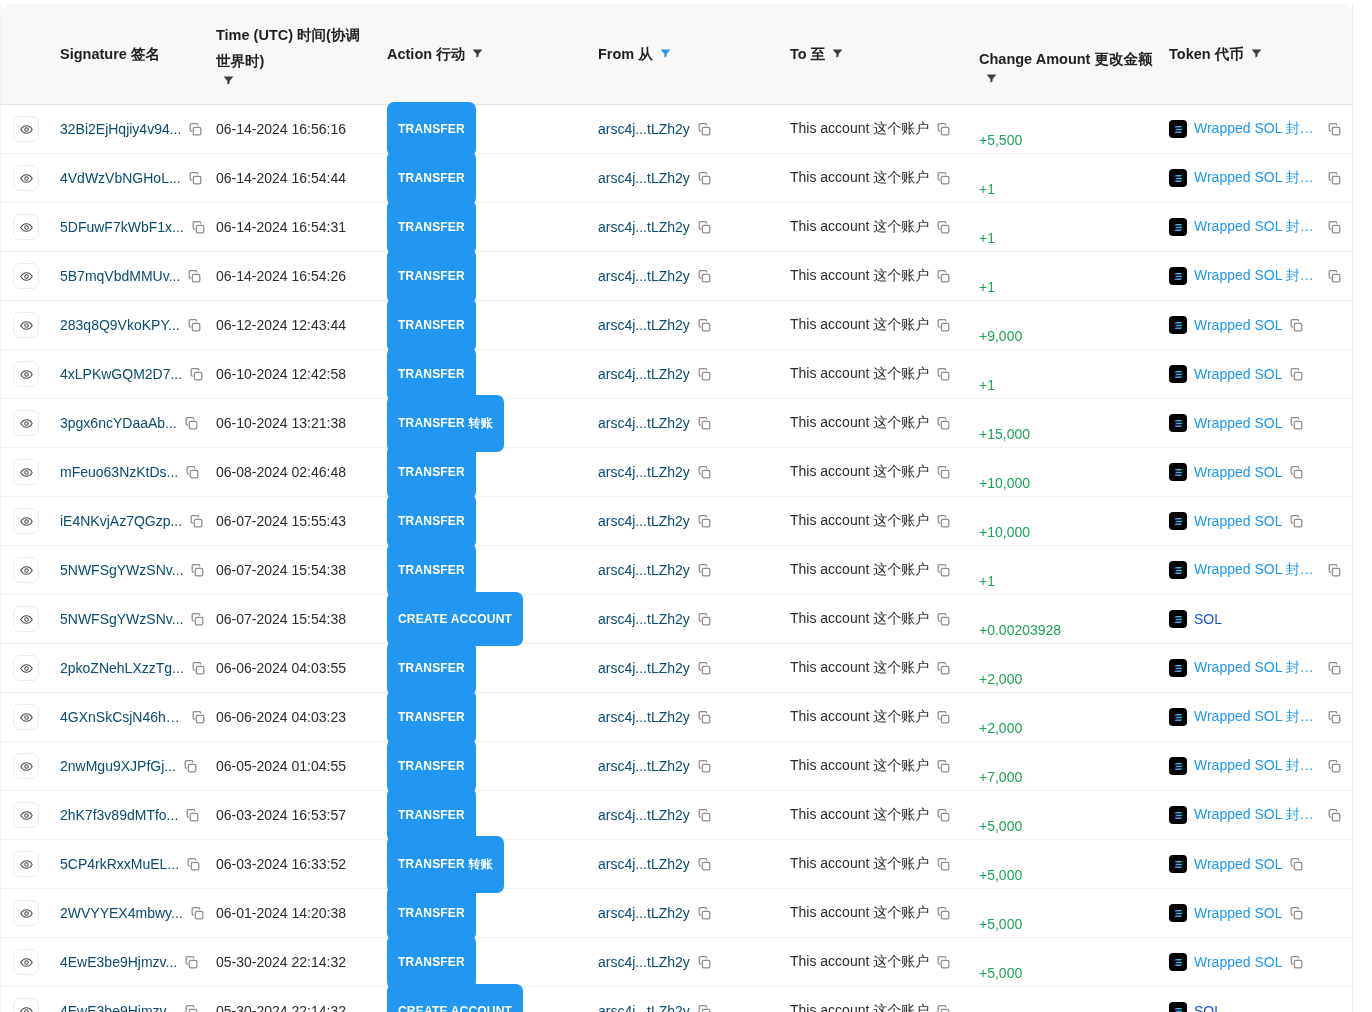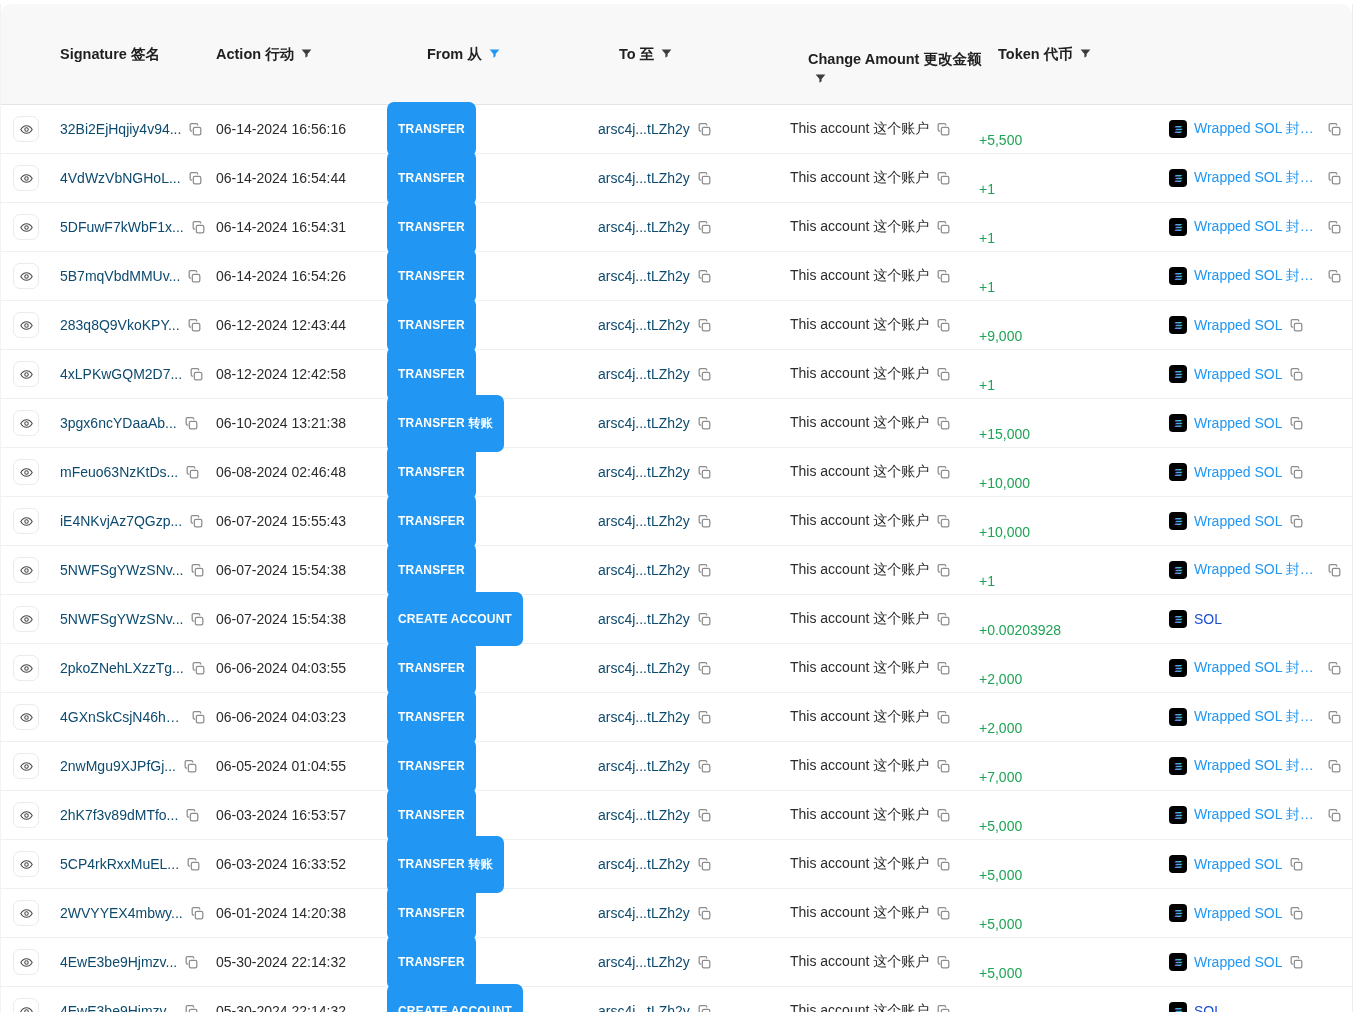--- a/index.html
+++ b/index.html
@@ -55,20 +55,28 @@
     </linearGradient>
   </defs>
 </svg>
 
 <div class="table-wrap">
   <div class="thead">
     <div class="th c-view"></div>
     <div class="th c-sig">
       <span>Signature 签名</span>
     </div>
+    <div class="th c-time time-head">
+      <span>Time (UTC) 时间(协调世界时)</span>
+      <span class="filter" style="display:block;color:#3d3d3d">
+          <svg width="13" height="13" viewBox="0 0 24 24" fill="currentColor">
+            <path d="M3 4.5h18l-7 8.2v4.6l-4 2.4v-7L3 4.5z"></path>
+          </svg>
+        </span>
+    </div>
     <div class="th c-action">
       <span>Action 行动</span><span class="filter" style="color:#3d3d3d"><svg width="13" height="13" viewBox="0 0 24 24" fill="currentColor">
             <path d="M3 4.5h18l-7 8.2v4.6l-4 2.4v-7L3 4.5z"></path>
           </svg></span>
     </div>
     <div class="th c-from">
       <span>From 从</span><span class="filter" style="color:#2196f3"><svg width="13" height="13" viewBox="0 0 24 24" fill="currentColor">
             <path d="M3 4.5h18l-7 8.2v4.6l-4 2.4v-7L3 4.5z"></path>
           </svg></span>
     </div>
@@ -429,21 +437,21 @@
     <div class="cell c-sig">
       <a class="link sig" href="#">4xLPKwGQM2D7...</a>
       <span class="copy">
             <svg width="15" height="15" viewBox="0 0 24 24" fill="none" stroke="currentColor" stroke-width="2">
               <rect x="8.5" y="8.5" width="12" height="12" rx="2.5"></rect>
               <path d="M15.5 5.5v-1a2 2 0 0 0-2-2h-8a2 2 0 0 0-2 2v8a2 2 0 0 0 2 2h1"></path>
             </svg>
           </span>
     </div>
     <div class="cell c-time">
-          <span class="time">08-12-2024 12:42:58</span>
+          <span class="time">06-10-2024 12:42:58</span>
         </div>
     <div class="cell c-action">
           <span class="badge">TRANSFER</span>
         </div>
     <div class="cell c-from">
       <a class="link from" href="#">arsc4j...tLZh2y</a>
       <span class="copy">
             <svg width="15" height="15" viewBox="0 0 24 24" fill="none" stroke="currentColor" stroke-width="2">
               <rect x="8.5" y="8.5" width="12" height="12" rx="2.5"></rect>
               <path d="M15.5 5.5v-1a2 2 0 0 0-2-2h-8a2 2 0 0 0-2 2v8a2 2 0 0 0 2 2h1"></path>

